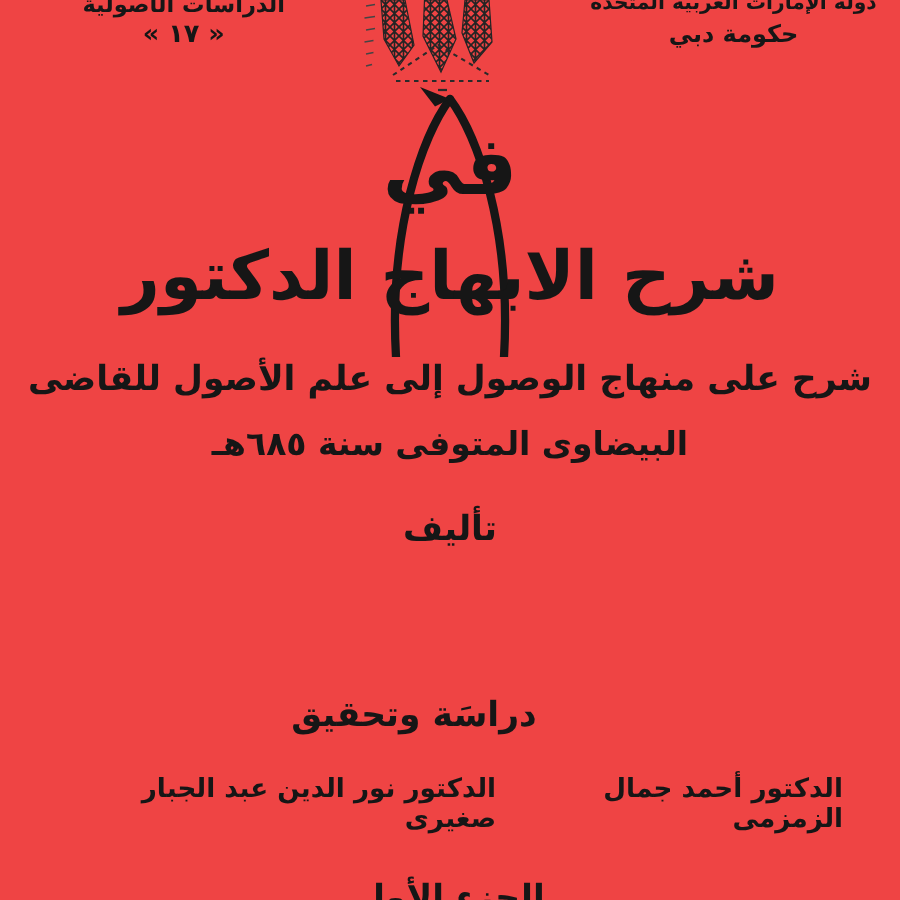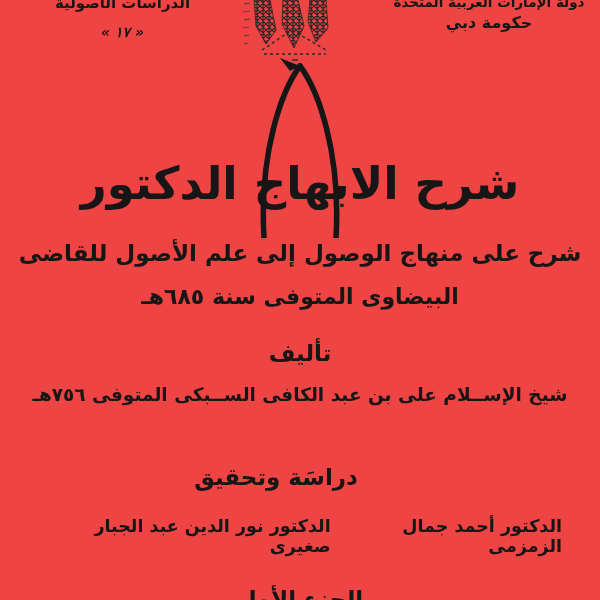--- a/index.html
+++ b/index.html
@@ -13,21 +13,21 @@
   .page{
     position:relative;width:600px;height:600px;
     background:#ef4444;overflow:hidden;
   }
   .abs{position:absolute;}
   .ctr{text-align:center;}
 
   
   .series{left:30px;top:-6px;width:185px;text-align:center;line-height:1.25;}
   .series-name{font-size:15px;font-weight:700;letter-spacing:.5px;}
-  .series-num{font-size:14px;font-weight:700;margin-top:11px;font-style:italic;}
+  .series-num{font-size:17px;font-weight:700;}
 
   
   .gov{left:378px;top:-7px;width:222px;text-align:center;line-height:1.4;}
   .gov-l1{font-size:13.5px;font-weight:700;}
   .gov-l2{font-size:16px;font-weight:700;}
 
   
   .emblem{left:236px;top:0px;}
 
   
@@ -98,31 +98,31 @@
     <div class="gov-l2">حكومة دبي</div>
   </div>
 
   <div class="abs arch">
     <svg width="124" height="182" viewBox="0 0 124 182">
       <path d="M26,182 C21,96 44,34 62,10" fill="none" stroke="#161616" stroke-width="5.5" stroke-linecap="round"></path>
       <path d="M98,182 C103,96 80,34 62,10" fill="none" stroke="#161616" stroke-width="5.5" stroke-linecap="round"></path>
       <path d="M62,10 L42,2 L52,15 Z" fill="#161616"></path>
     </svg>
   </div>
+  <div class="abs fi">في</div>
   <div class="abs title-row">
     <span>شرح</span>
     <span>الابهاج</span>
     <span>الدكتور</span>
   </div>
 
   <div class="abs ctr subtitle1">شرح على منهاج الوصول إلى علم الأصول للقاضى</div>
   <div class="abs ctr subtitle2">البيضاوى المتوفى سنة ٦٨٥هـ</div>
 
   <div class="abs ctr taalif">تأليف</div>
-  <div class="abs ctr author1">شيخ الإســلام على بن عبد الكافى الســبكى المتوفى ٧٥٦هـ</div>
 
   <div class="abs ctr tahqiq">دراسَة وتحقيق</div>
   <div class="abs editors">
     <span>الدكتور أحمد جمال الزمزمى</span>
     <span>الدكتور نور الدين عبد الجبار صغيرى</span>
   </div>
 
   <div class="abs ctr volume">الجزء الأول</div>
 
 </div>

